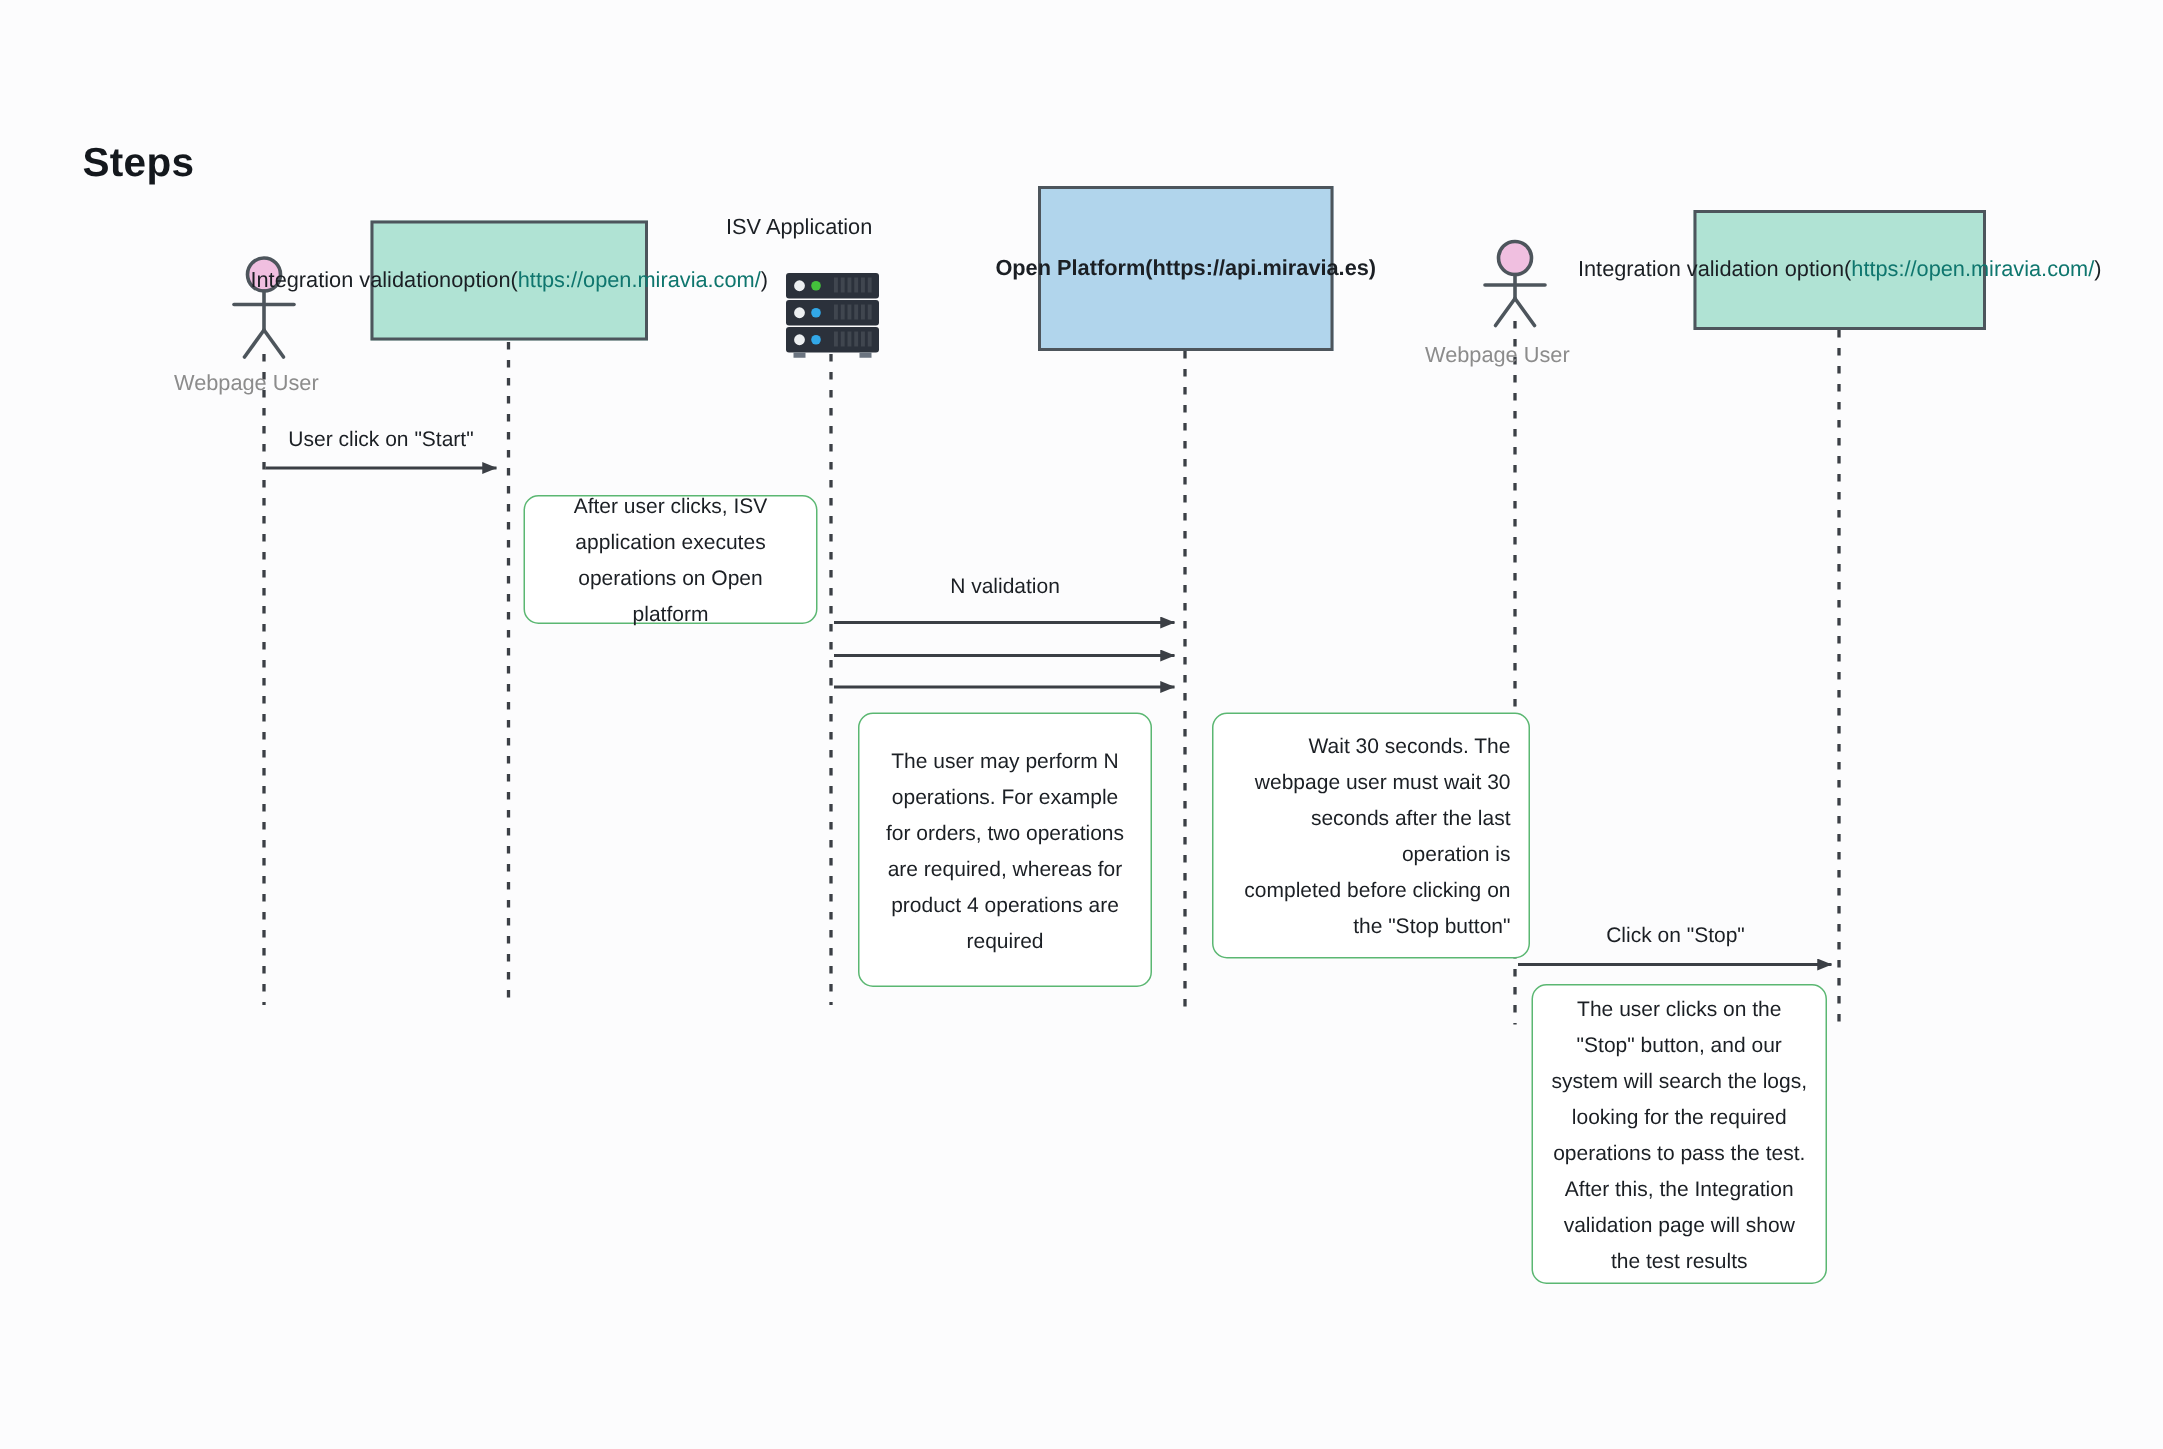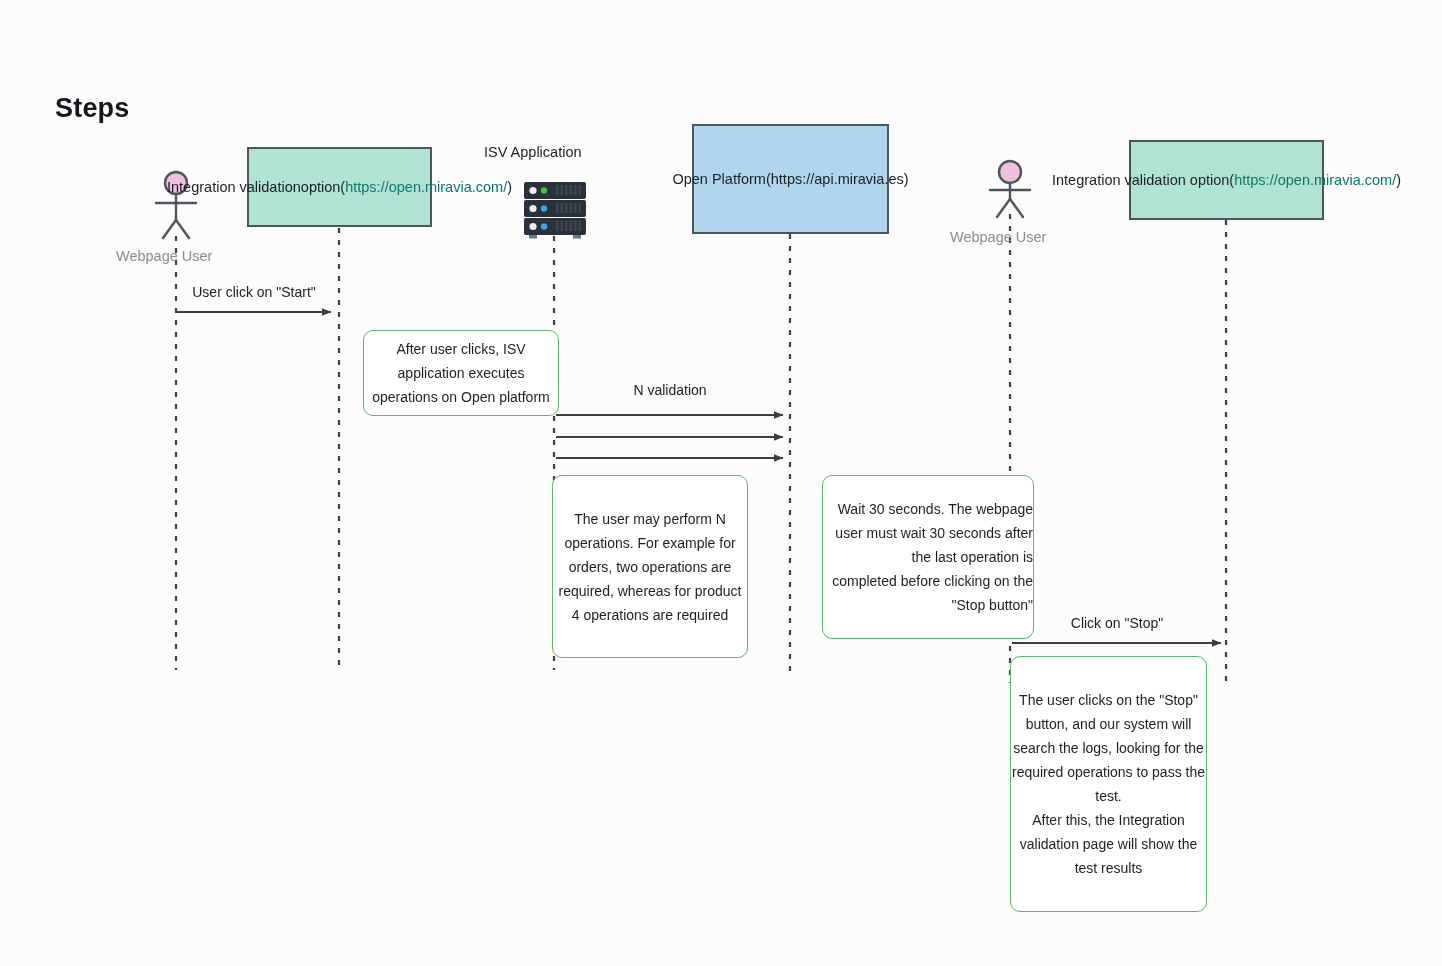--- a/index.html
+++ b/index.html
@@ -97,23 +97,22 @@
     background: #ffffff;
     border: 1.6px solid #5bb772;
     border-radius: 10px;
     font-size: 14px;
     line-height: 24px;
     color: #1b1f24;
     text-align: center;
     display: flex;
     align-items: center;
     justify-content: center;
-    padding: 6px 0;
+    padding: 6px 12px;
     white-space: pre-line;
-    margin-left: 14px;
   }
 </style>
 </head>
 <body>
 
 <div id="diagram-root">
 
   <div class="page-title">Steps</div>
 
   <svg id="svg-layer" viewBox="0 0 1442 966" xmlns="http://www.w3.org/2000/svg">
@@ -202,41 +201,41 @@
   <div class="actor-label" style="left:116px; top:248px; width:120px;">Webpage User</div>
 
   <div class="participant-box green" style="left:247px; top:147px; width:185px; height:80px;">
     <span class="box-line">Integration validation</span>
     <span class="box-line">option</span>
     <span class="box-line"><span>(</span><span class="link-text">https://open.miravia.com/</span><span>)</span></span>
   </div>
 
   <div class="plain-label" style="left:484px; top:144px; width:140px;">ISV Application</div>
 
-  <div class="participant-box blue" style="left:692px; top:124px; width:197px; height:110px;">
+  <div class="participant-box blue" style="left:692px; top:124px; width:197px; height:110px;font-weight:bold;">
     <span class="box-line">Open Platform</span>
     <span class="box-line">(https://api.miravia.es)</span>
   </div>
 
   <div class="actor-label" style="left:950px; top:229px; width:120px;">Webpage User</div>
 
   <div class="participant-box green" style="left:1129px; top:140px; width:195px; height:80px;">
     <span class="box-line">Integration validation option</span>
     <span class="box-line"><span>(</span><span class="link-text">https://open.miravia.com/</span><span>)</span></span>
   </div>
 
   <div class="message-label" style="left:178px; top:284px; width:152px;">User click on "Start"</div>
 
   <div class="message-label" style="left:556px; top:382px; width:228px;">N validation</div>
 
   <div class="message-label" style="left:1012px; top:615px; width:210px;">Click on "Stop"</div>
 
   <div class="note" style="left:349px; top:330px; width:196px; height:86px;">After user clicks, ISV application executes operations on Open platform</div>
 
-  <div class="note" style="left:538px; top:475px; width:196px; height:183px;">The user may perform N operations. For example for orders, two operations are required, whereas for product 4 operations are required</div>
+  <div class="note" style="left:572px; top:475px; width:196px; height:183px;">The user may perform N operations. For example for orders, two operations are required, whereas for product 4 operations are required</div>
 
   <div class="note" style="left:808px; top:475px; width:212px; height:164px;text-align:right;">Wait 30 seconds. The webpage user must wait 30 seconds after the last operation is
 completed before clicking on the "Stop button"</div>
 
-  <div class="note" style="left:996px; top:656px; width:197px; height:256px;">The user clicks on the "Stop" button, and our system will search the logs, looking for the required operations to pass the test.
+  <div class="note" style="left:1021px; top:656px; width:197px; height:200px;">The user clicks on the "Stop" button, and our system will search the logs, looking for the required operations to pass the test.
 After this, the Integration validation page will show the test results</div>
 
 </div>
 
 </body></html>

